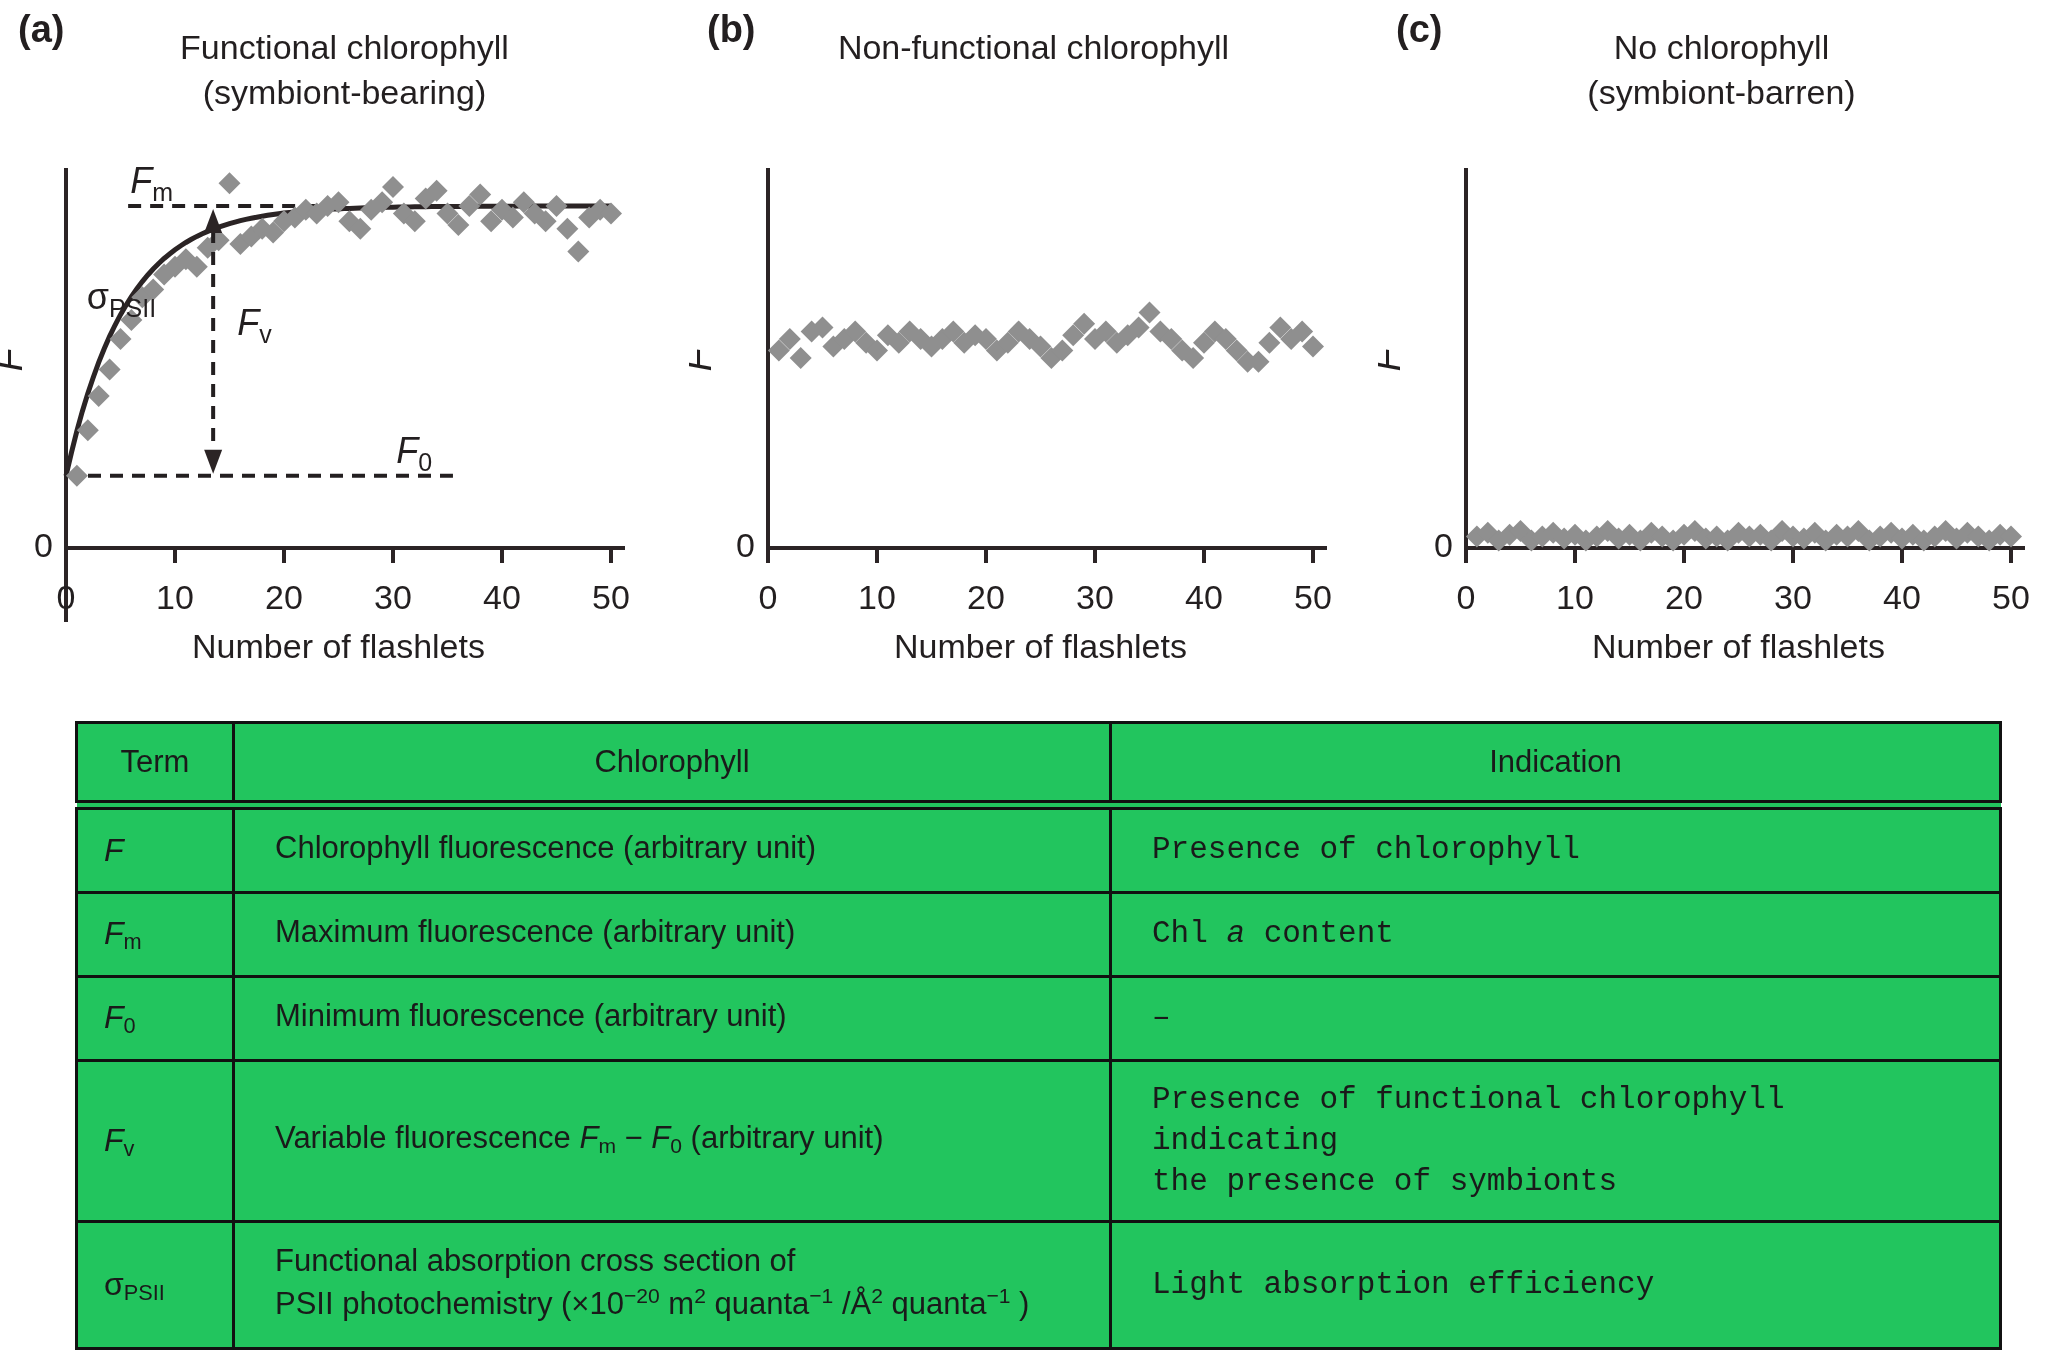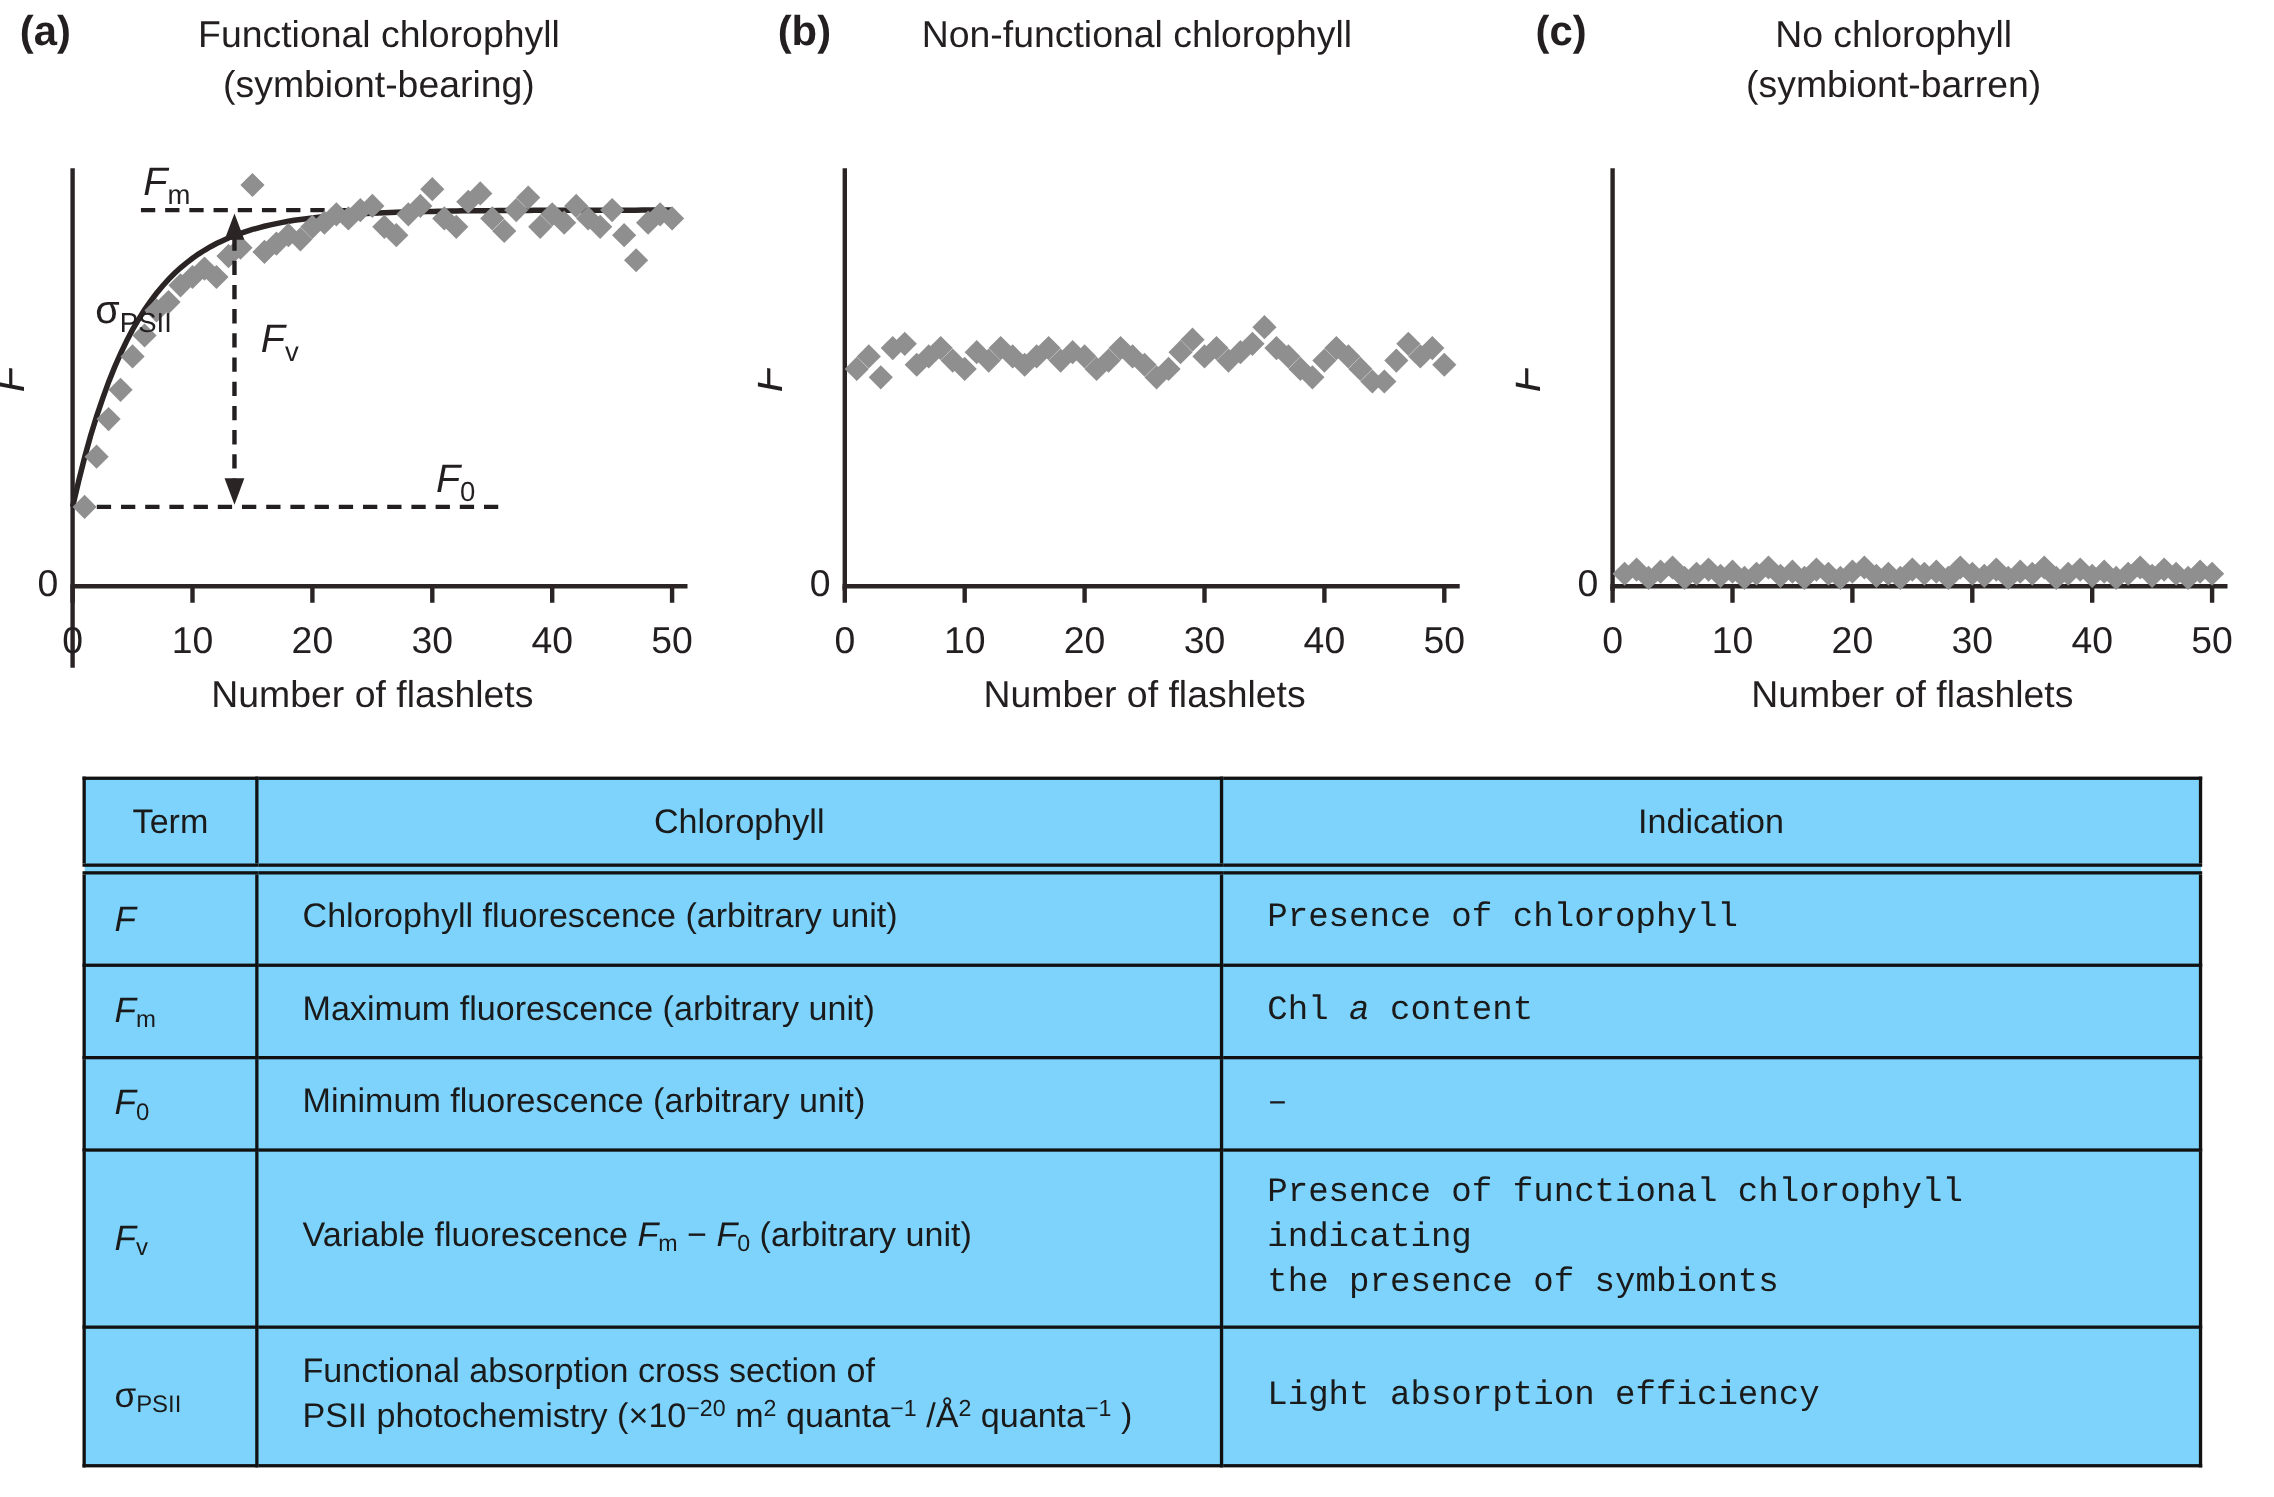--- a/index.html
+++ b/index.html
@@ -1,27 +1,27 @@
 <!DOCTYPE html>
 <html><head>
 <meta charset="utf-8">
 <style>
   html,body{margin:0;padding:0;background:#ffffff;color:#231f20;
     font-family:"Liberation Sans",sans-serif;}
   body{width:2067px;height:1361px;overflow:hidden;}
   .figure-row{display:flex;flex-direction:row;width:2067px;}
   .panel{position:relative;width:689px;}
   .panel-letter{position:absolute;left:18px;top:8px;font-size:38px;font-weight:bold;}
-  .panel-title{padding-top:10px;text-align:center;font-size:34px;line-height:1.32;height:95px;}
+  .panel-title{padding-top:25px;text-align:center;font-size:34px;line-height:1.32;height:95px;}
   .plot{display:block;}
   .table-wrap{margin:53px 0 0 75px;width:1915px;}
   table.terms{border-collapse:collapse;width:1915px;table-layout:fixed;
     font-size:31px;color:#1a1a1a;}
   table.terms th,table.terms td{border:3px solid #111;line-height:1.32;
-    vertical-align:middle;background:#7dd3fc;}
+    vertical-align:middle;background:#22c55e;}
   table.terms th{font-weight:normal;text-align:center;height:74px;
     border-bottom:10px double #111;font-size:31px;}
   td.c-term{width:152px;padding:18px 8px 18px 26px;font-size:32px;}
   td.c-def{width:872px;padding:18px 20px 22px 40px;}
   td.c-ind{width:885px;padding:18px 20px 18px 40px;font-family:Liberation Mono, monospace;}
   table.terms sub{font-size:.68em;vertical-align:-0.22em;}
   table.terms sup{font-size:.68em;vertical-align:0.5em;}
   table.terms i{font-style:italic;}
 </style>
 </head>

